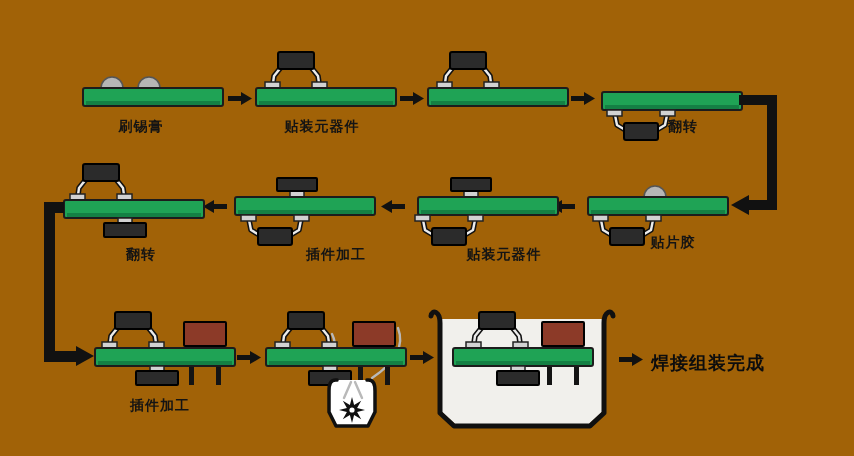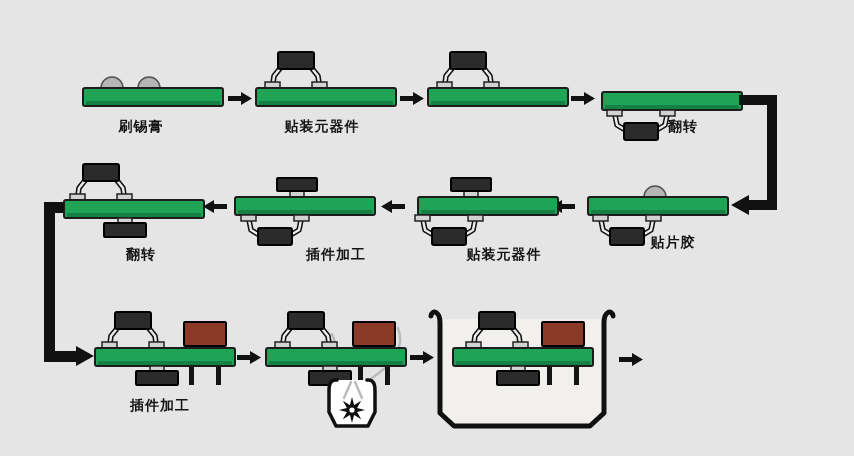--- a/index.html
+++ b/index.html
@@ -1,17 +1,17 @@
 <!DOCTYPE html>
 <html style="--pcb-green: #1fa355; --pcb-green-dark: #148044; --component-dark: #2b2b2b; --component-brown: #8c3a28; --pad-gray: #d2d2d2; --dome-gray: #b6b6b6; --arrow-black: #111111; --tank-fill: #f1f0ec;"><head>
 <meta charset="utf-8">
 <style>
   html,body{margin:0;padding:0;background:#fff;}
   body{font-family:"DejaVu Sans","Liberation Sans",sans-serif;}
-  .canvas{position:relative;width:854px;height:456px;background:#e5e5e5;overflow:hidden;}
+  .canvas{position:relative;width:854px;height:456px;background:#a16207;overflow:hidden;}
   .station{position:absolute;}
   .arrow-svg{position:absolute;}
   .label{position:absolute;font-weight:700;font-size:14px;color:#141414;text-align:center;letter-spacing:1px;white-space:nowrap;}
   .final-label{position:absolute;font-weight:800;font-size:18px;color:#0d0d0d;letter-spacing:1px;white-space:nowrap;}
   .conn{position:absolute;background:var(--arrow-black,#111);}
   .conn-head-left{position:absolute;width:0;height:0;border-top:10px solid transparent;border-bottom:10px solid transparent;border-right:18px solid var(--arrow-black,#111);}
   .conn-head-right{position:absolute;width:0;height:0;border-top:10px solid transparent;border-bottom:10px solid transparent;border-left:18px solid var(--arrow-black,#111);}
   
   .pcb{fill:var(--pcb-green,#1fa355);stroke:#1c1c1c;stroke-width:2;}
   .pcb-edge{fill:var(--pcb-green-dark,#148044);}
@@ -211,14 +211,15 @@
     <use href="#smt-top" transform="translate(69,45)"></use>
     <use href="#tht" transform="translate(135,45)"></use>
     <use href="#board" x="25" y="45"></use>
     <use href="#flat-bottom" transform="translate(90,63)"></use>
   </svg>
 
   <svg class="arrow-svg" style="left:619px;top:353px" width="24" height="13">
       <use href="#arrow-r" class="arrow"></use>
     </svg>
 
+  <div class="final-label" style="left:651px;top:351px">焊接组装完成</div>
 
 </div>
 
 </body></html>

